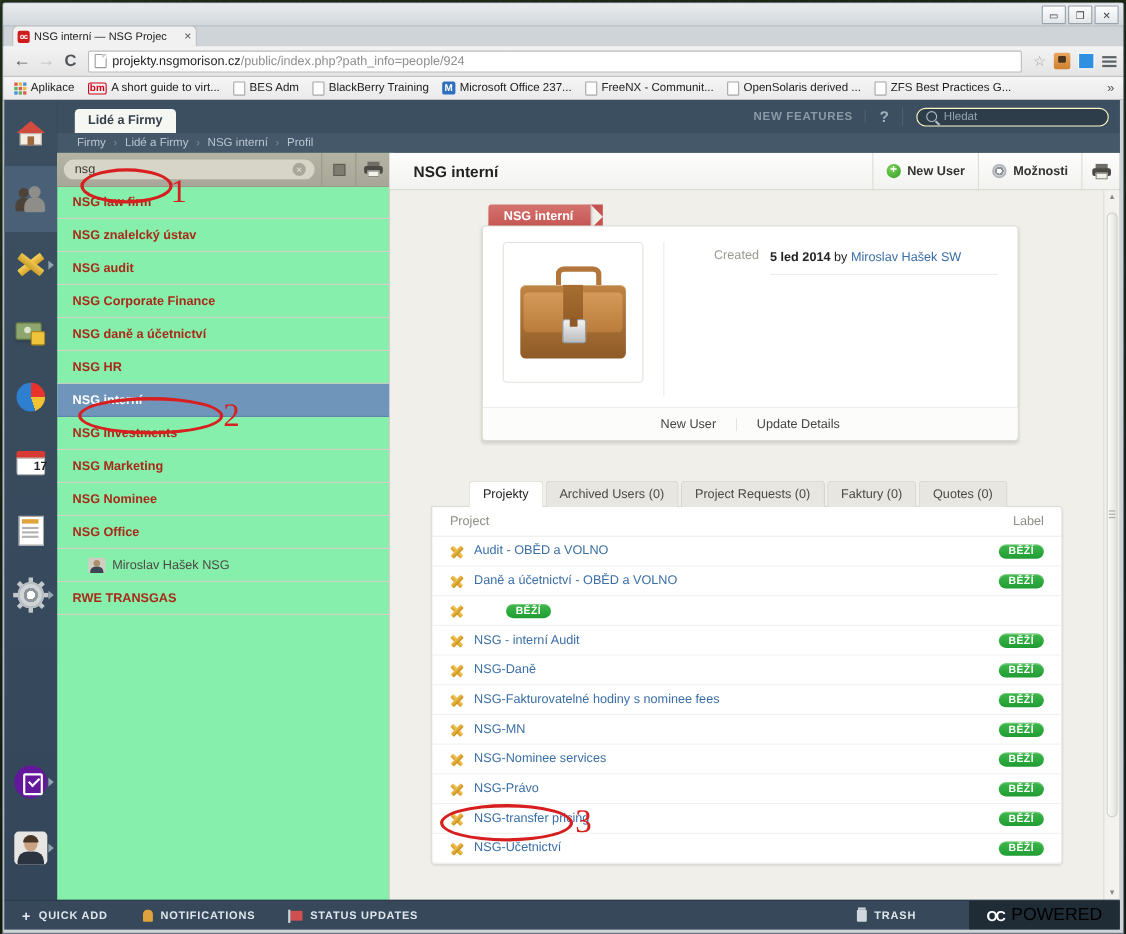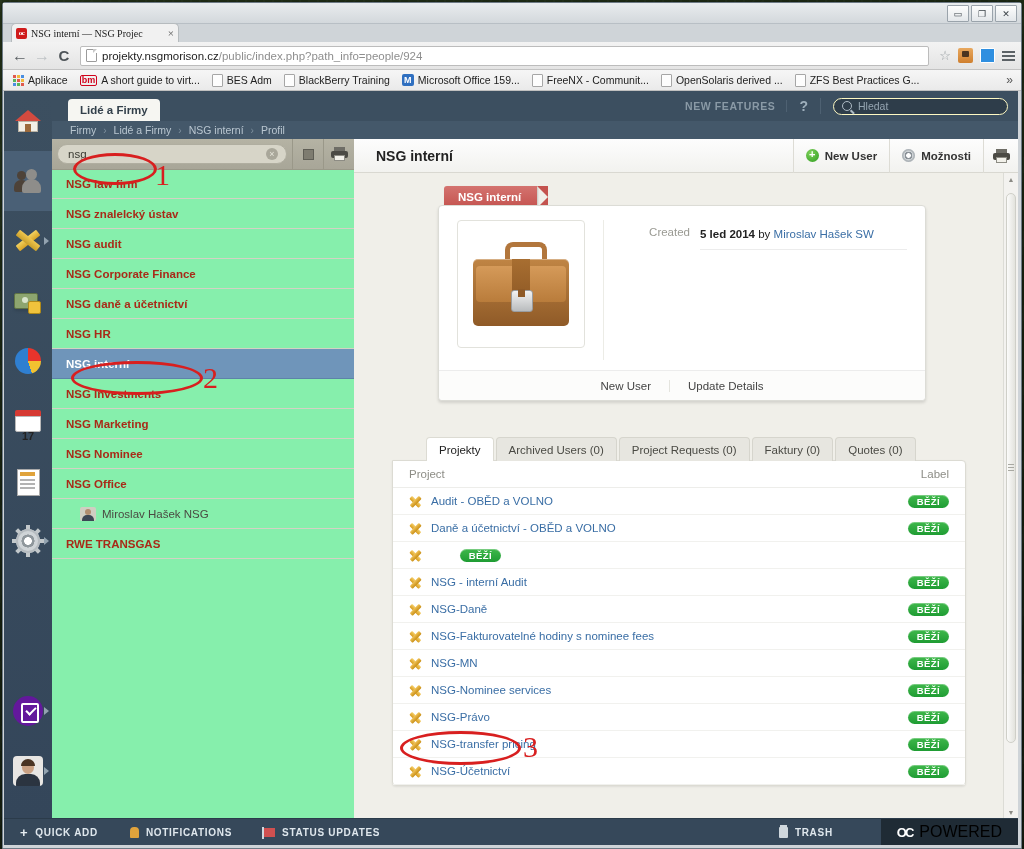--- a/index.html
+++ b/index.html
@@ -32,21 +32,20 @@
   .winbtns{position:absolute;right:4px;top:2px;display:flex;gap:2px;}
   .winbtn{
     width:20px;height:15px;border:1px solid #9aa3ab;background:linear-gradient(#fdfdfd,#e3e7ea);
     display:flex;align-items:center;justify-content:center;font-size:9px;color:#3a4248;border-radius:1px;
   }
 
   
   .tabstrip{
     position:absolute;left:0;top:20px;right:0;height:19px;
     background:transparent;
-    font-family:Liberation Serif, serif;
   }
   .tab{
     position:absolute;left:8px;top:0px;height:19px;width:168px;
     background:#f1f1f1;border:1px solid #b6bbbe;border-bottom:none;
     border-radius:5px 5px 0 0;display:flex;align-items:center;padding:0 4px;
     box-sizing:border-box;
   }
   .tab-fav{
     width:11px;height:11px;background:#cf1b1b;border-radius:2px;margin-right:4px;flex:none;
     color:#fff;font-size:7px;font-weight:bold;display:flex;align-items:center;justify-content:center;
@@ -151,21 +150,21 @@
   .ic-money i.coin{position:absolute;left:15px;top:15px;width:11px;height:11px;background:#f0c33c;border:1px solid #b08a18;border-radius:2px;}
   .ic-money i.dot{position:absolute;left:9px;top:11px;width:6px;height:6px;border-radius:50%;background:#d9e4cc;}
 
   
   .ic-pie{border-radius:50%;width:26px;height:26px;margin:2px;
     background:conic-gradient(#e8342c 0 25%,#f2c230 25% 45%,#2f7fd1 45% 100%);}
 
   
   .ic-cal i.top{position:absolute;left:2px;top:4px;width:26px;height:7px;background:#d63a33;border-radius:2px 2px 0 0;}
   .ic-cal i.body{position:absolute;left:2px;top:10px;width:26px;height:16px;background:#fff;border:1px solid #b9b9b9;box-sizing:border-box;border-radius:0 0 2px 2px;}
-  .ic-cal span{position:absolute;left:0;top:12px;width:30px;text-align:center;font-size:11px;font-weight:bold;color:#222;margin-top:12px;}
+  .ic-cal span{position:absolute;left:0;top:12px;width:30px;text-align:right;font-size:11px;font-weight:bold;color:#222;}
 
   
   .ic-doc i.pg{position:absolute;left:4px;top:3px;width:21px;height:25px;background:#fff;border:1px solid #a9a9a9;}
   .ic-doc i.ln{position:absolute;left:7px;width:15px;height:1.5px;background:#b3b3b3;}
   .ic-doc i.hdr{position:absolute;left:7px;top:6px;width:15px;height:4px;background:#e0a33c;}
 
   
   .ic-gear i{position:absolute;left:3px;top:3px;width:24px;height:24px;border-radius:50%;
     background:radial-gradient(circle,#fff 0 22%,#8f979c 23% 38%,#cfd4d7 39% 100%);
     box-shadow:0 0 0 2px #b6bcc0 inset;}
@@ -471,21 +470,21 @@
       <div class="bm">
         <span class="bm-doc"></span>
         <span>BES Adm</span>
       </div>
       <div class="bm">
         <span class="bm-doc"></span>
         <span>BlackBerry Training</span>
       </div>
       <div class="bm">
         <span class="bm-m">M</span>
-        <span>Microsoft Office 159...</span>
+        <span>Microsoft Office 237...</span>
       </div>
       <div class="bm">
         <span class="bm-doc"></span>
         <span>FreeNX - Communit...</span>
       </div>
       <div class="bm">
         <span class="bm-doc"></span>
         <span>OpenSolaris derived ...</span>
       </div>
       <div class="bm">

